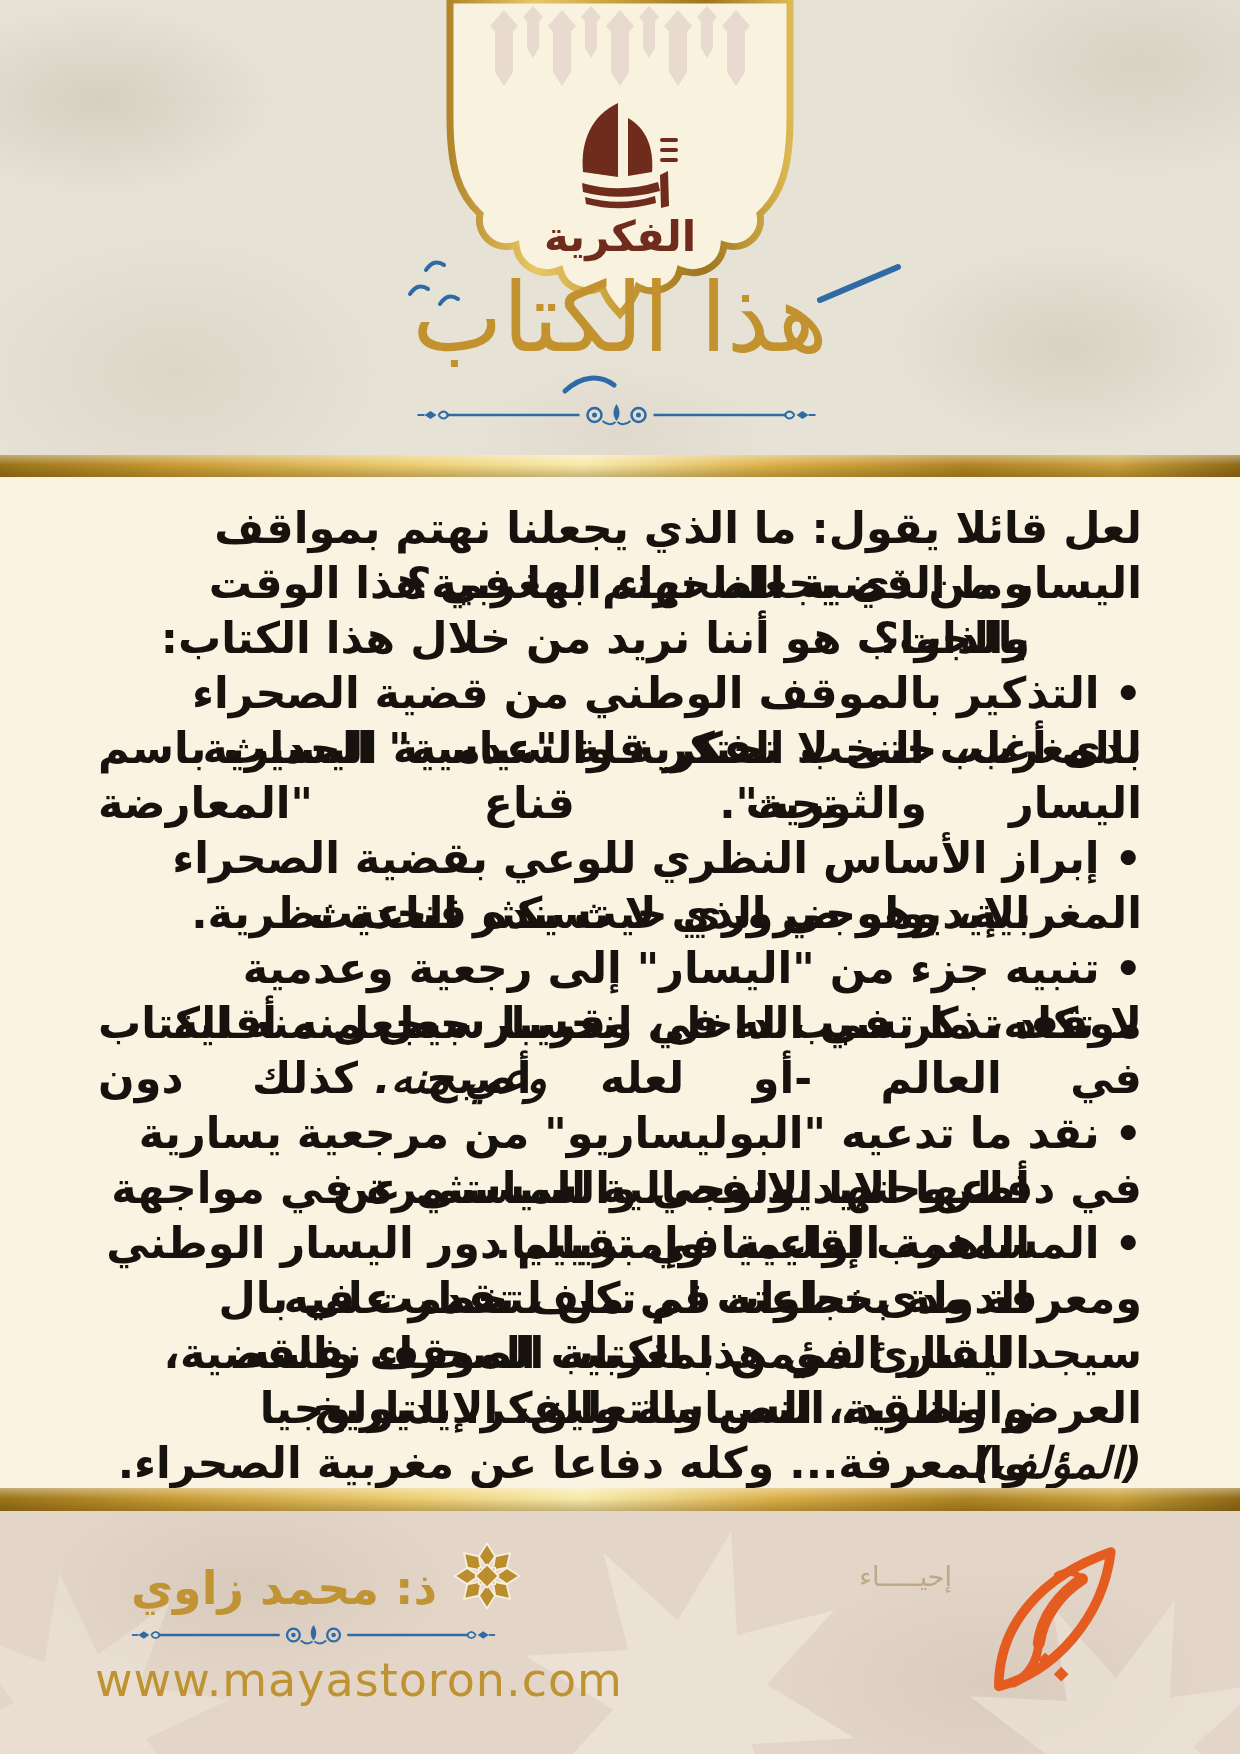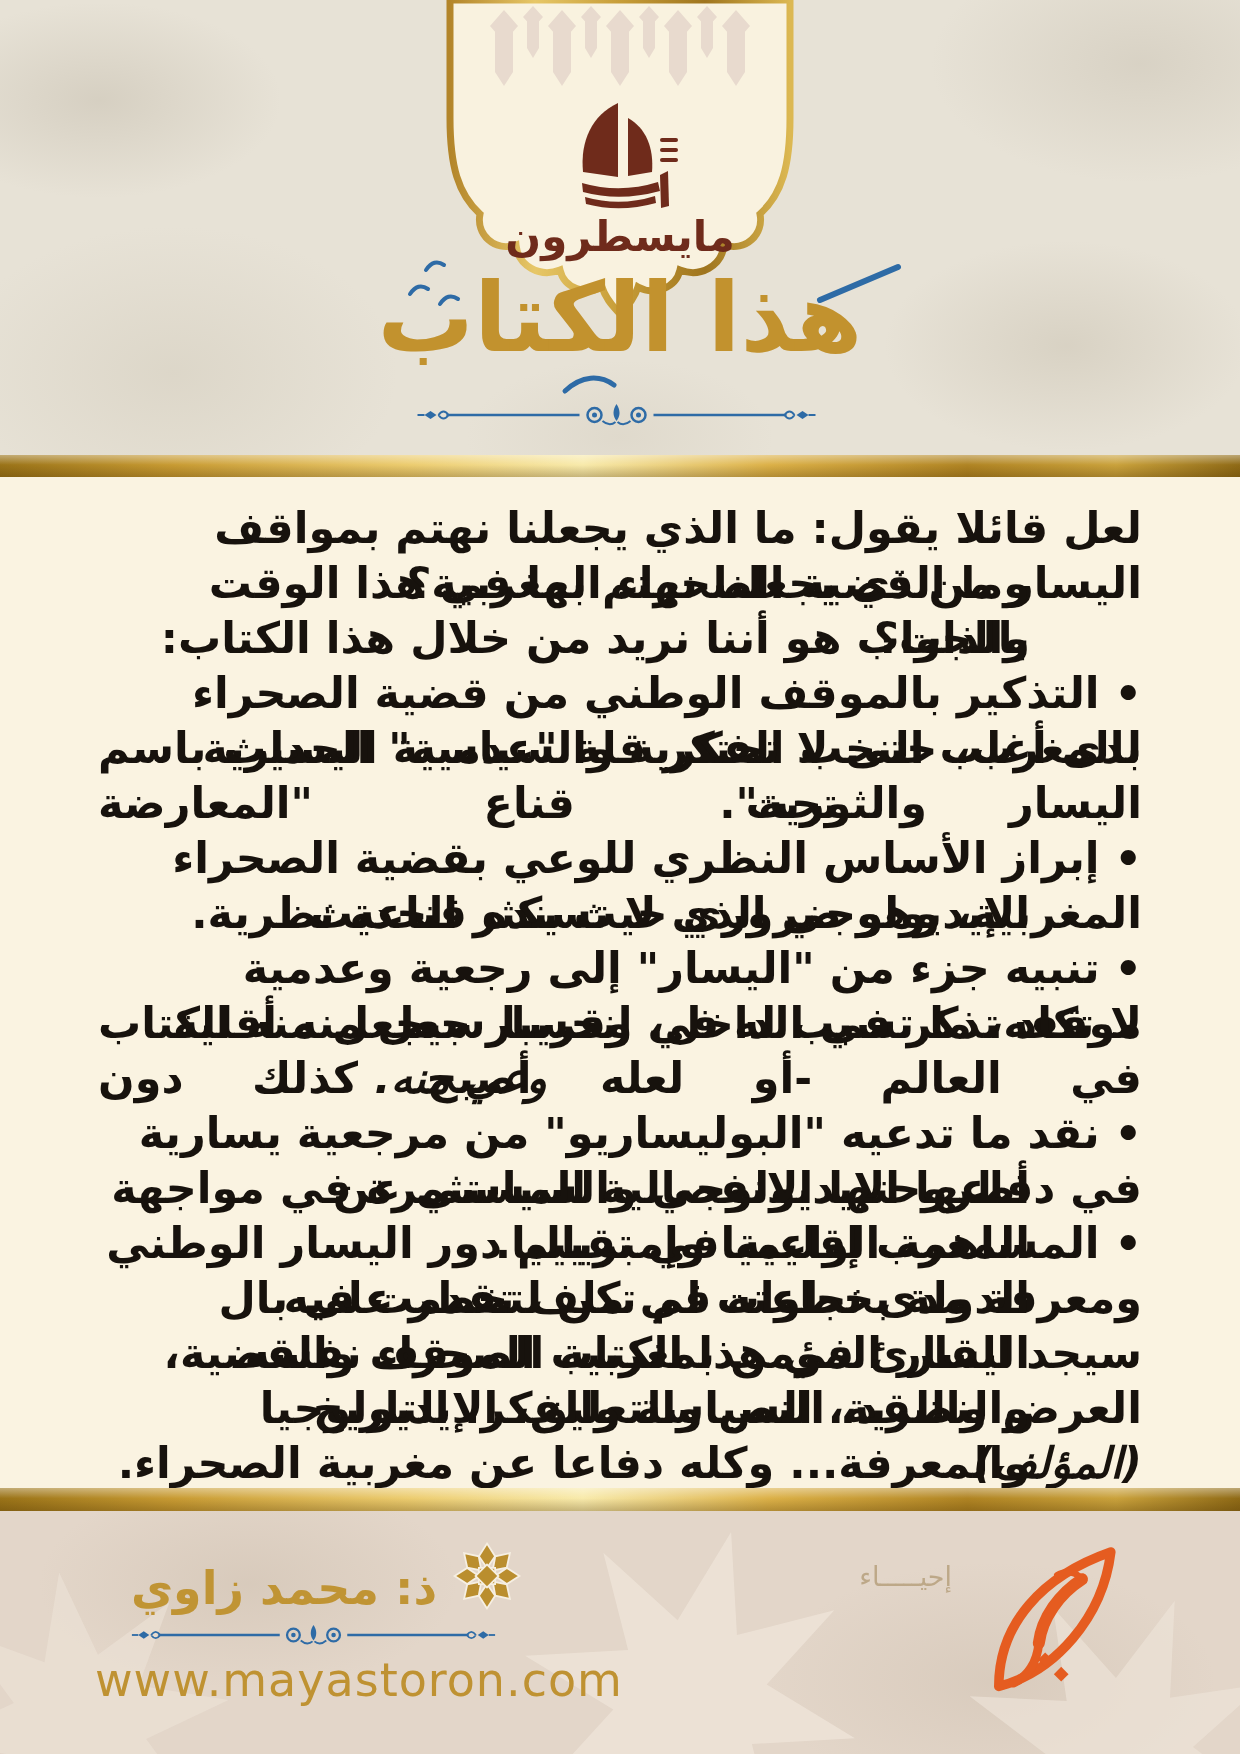--- a/index.html
+++ b/index.html
@@ -12,21 +12,21 @@
        background-image:
          radial-gradient(ellipse 260px 140px at 8% 22%, rgba(182,173,156,.35), transparent 70%),
          radial-gradient(ellipse 300px 170px at 92% 14%, rgba(182,173,156,.30), transparent 70%),
          radial-gradient(ellipse 320px 210px at 14% 82%, rgba(196,188,170,.30), transparent 70%),
          radial-gradient(ellipse 260px 150px at 86% 76%, rgba(178,168,148,.28), transparent 70%),
          radial-gradient(ellipse 220px 110px at 50% 96%, rgba(200,192,175,.25), transparent 70%);}
   .arch-wrap{position:absolute;left:436px;top:0;}
   .masthead-name{position:absolute;left:0;top:212px;width:1240px;text-align:center;
        font-size:42px;font-weight:bold;color:#6f2b1b;direction:rtl;}
   .book-title{position:absolute;left:0;top:248px;width:1240px;text-align:center;
-       font-size:96px;line-height:140px;font-weight:bold;color:#c2922e;direction:rtl;
+       font-size:96px;line-height:140px;font-weight:normal;color:#c2922e;direction:rtl;
        letter-spacing:-2px;}
   .accents{position:absolute;left:380px;top:238px;}
   .divider-top{position:absolute;left:416px;top:402px;}
 
   
   .gold-band{position:absolute;left:0;width:1240px;
      background-image:
        linear-gradient(180deg, rgba(255,255,255,.40), rgba(255,255,255,0) 45%, rgba(70,45,0,.28)),
        linear-gradient(90deg,#9a7318 0%,#c89b33 14%,#eccc6f 33%,#f8eaab 47%,#dcb148 62%,#b08423 78%,#caa23c 90%,#8f6a16 100%);}
   .band-a{top:455px;height:22px;}
@@ -109,21 +109,21 @@
           <rect x="224" y="138" width="18" height="4" rx="2"></rect>
           <rect x="224" y="148" width="18" height="4" rx="2"></rect>
           <rect x="224" y="158" width="18" height="4" rx="2"></rect>
           <path d="M146,183 Q184,194 222,182 L224,191 Q184,202 147,192 Z"></path>
           <path d="M149,197 Q184,207 219,196 L220,203 Q184,213 150,204 Z"></path>
           <polygon points="224,175 232,171 233,206 225,208"></polygon>
         </g>
       </svg>
     </div>
 
-    <div class="masthead-name">مايسطرون</div>
+    <div class="masthead-name">الفكرية</div>
     <div class="book-title">هذا الكتاب</div>
 
     <svg class="accents" width="560" height="175" viewBox="0 0 560 175">
       <g stroke="#2e6ba6" fill="none" stroke-linecap="round">
         <path d="M30,56 q8,-12 18,-5" stroke-width="4"></path>
         <path d="M46,32 q8,-12 18,-5" stroke-width="4"></path>
         <path d="M60,66 q8,-12 18,-5" stroke-width="4"></path>
         <path d="M440,62 L518,29" stroke-width="6"></path>
         <path d="M185,153 C202,137 220,137 234,147" stroke-width="5"></path>
       </g>

